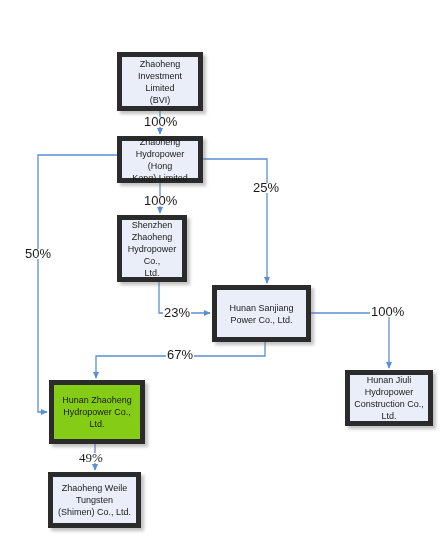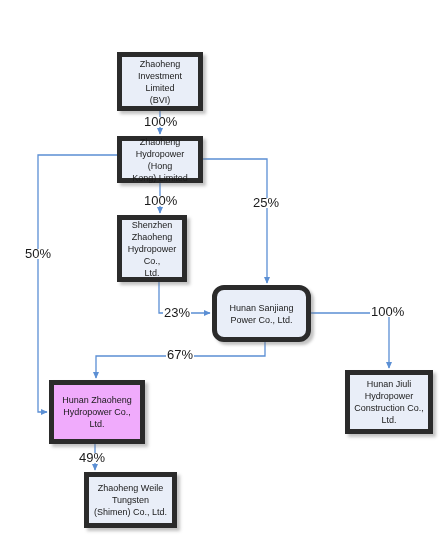--- a/index.html
+++ b/index.html
@@ -92,45 +92,45 @@
         <span class="node-label">Zhaoheng
 Hydropower (Hong
 Kong) Limited</span>
       </div>
       <div class="node-box" style="left: 117px; top: 215px; width: 70px; height: 67px; background: rgb(233, 238, 248); border-color: rgb(43, 43, 43);">
         <span class="node-label">Shenzhen
 Zhaoheng
 Hydropower Co.,
 Ltd.</span>
       </div>
-      <div class="node-box" style="left: 212px; top: 285px; width: 99px; height: 57px; background: rgb(233, 238, 248); border-color: rgb(43, 43, 43); border-radius: 12px;">
+      <div class="node-box" style="left: 212px; top: 285px; width: 99px; height: 57px; background: rgb(233, 238, 248); border-color: rgb(43, 43, 43);">
         <span class="node-label">Hunan Sanjiang
 Power Co., Ltd.</span>
       </div>
-      <div class="node-box" style="left: 345px; top: 370px; width: 88px; height: 64px; background: rgb(233, 238, 248); border-color: rgb(43, 43, 43);">
+      <div class="node-box" style="left: 345px; top: 370px; width: 88px; height: 56px; background: rgb(233, 238, 248); border-color: rgb(43, 43, 43);">
         <span class="node-label">Hunan Jiuli
 Hydropower
 Construction Co.,
 Ltd.</span>
       </div>
-      <div class="node-box" style="left: 49px; top: 380px; width: 96px; height: 64px; background: #f0abfc; border-color: rgb(43, 43, 43);">
+      <div class="node-box" style="left: 49px; top: 380px; width: 96px; height: 64px; background: #84cc16; border-color: rgb(43, 43, 43);">
         <span class="node-label">Hunan Zhaoheng
 Hydropower Co.,
 Ltd.</span>
       </div>
-      <div class="node-box" style="left: 48px; top: 472px; width: 93px; height: 56px; background: rgb(233, 238, 248); border-color: rgb(43, 43, 43); margin-left: 36px;">
+      <div class="node-box" style="left: 48px; top: 472px; width: 93px; height: 56px; background: rgb(233, 238, 248); border-color: rgb(43, 43, 43);">
         <span class="node-label">Zhaoheng Weile
 Tungsten
 (Shimen) Co., Ltd.</span>
       </div>
     </div>
   <div id="edge-label-layer">
       <div class="edge-label" style="left: 143px; top: 117px; color: rgb(26, 26, 26);">100%</div>
       <div class="edge-label" style="left: 143px; top: 196px; color: rgb(26, 26, 26);">100%</div>
-      <div class="edge-label" style="left: 252px; top: 198px; color: rgb(26, 26, 26);">25%</div>
+      <div class="edge-label" style="left: 252px; top: 183px; color: rgb(26, 26, 26);">25%</div>
       <div class="edge-label" style="left: 24px; top: 249px; color: rgb(26, 26, 26);">50%</div>
       <div class="edge-label" style="left: 163px; top: 308px; color: rgb(26, 26, 26);">23%</div>
       <div class="edge-label" style="left: 166px; top: 350px; color: rgb(26, 26, 26);">67%</div>
       <div class="edge-label" style="left: 370px; top: 307px; color: rgb(26, 26, 26);">100%</div>
-      <div class="edge-label" style="left: 78px; top: 453px; color: rgb(26, 26, 26);">49%</div>
+      <div class="edge-label" style="left: 78px; top: 453px; color: rgb(26, 26, 26); font-family: Liberation Serif, serif;">49%</div>
     </div>
 
 </div>
 
 </body></html>

